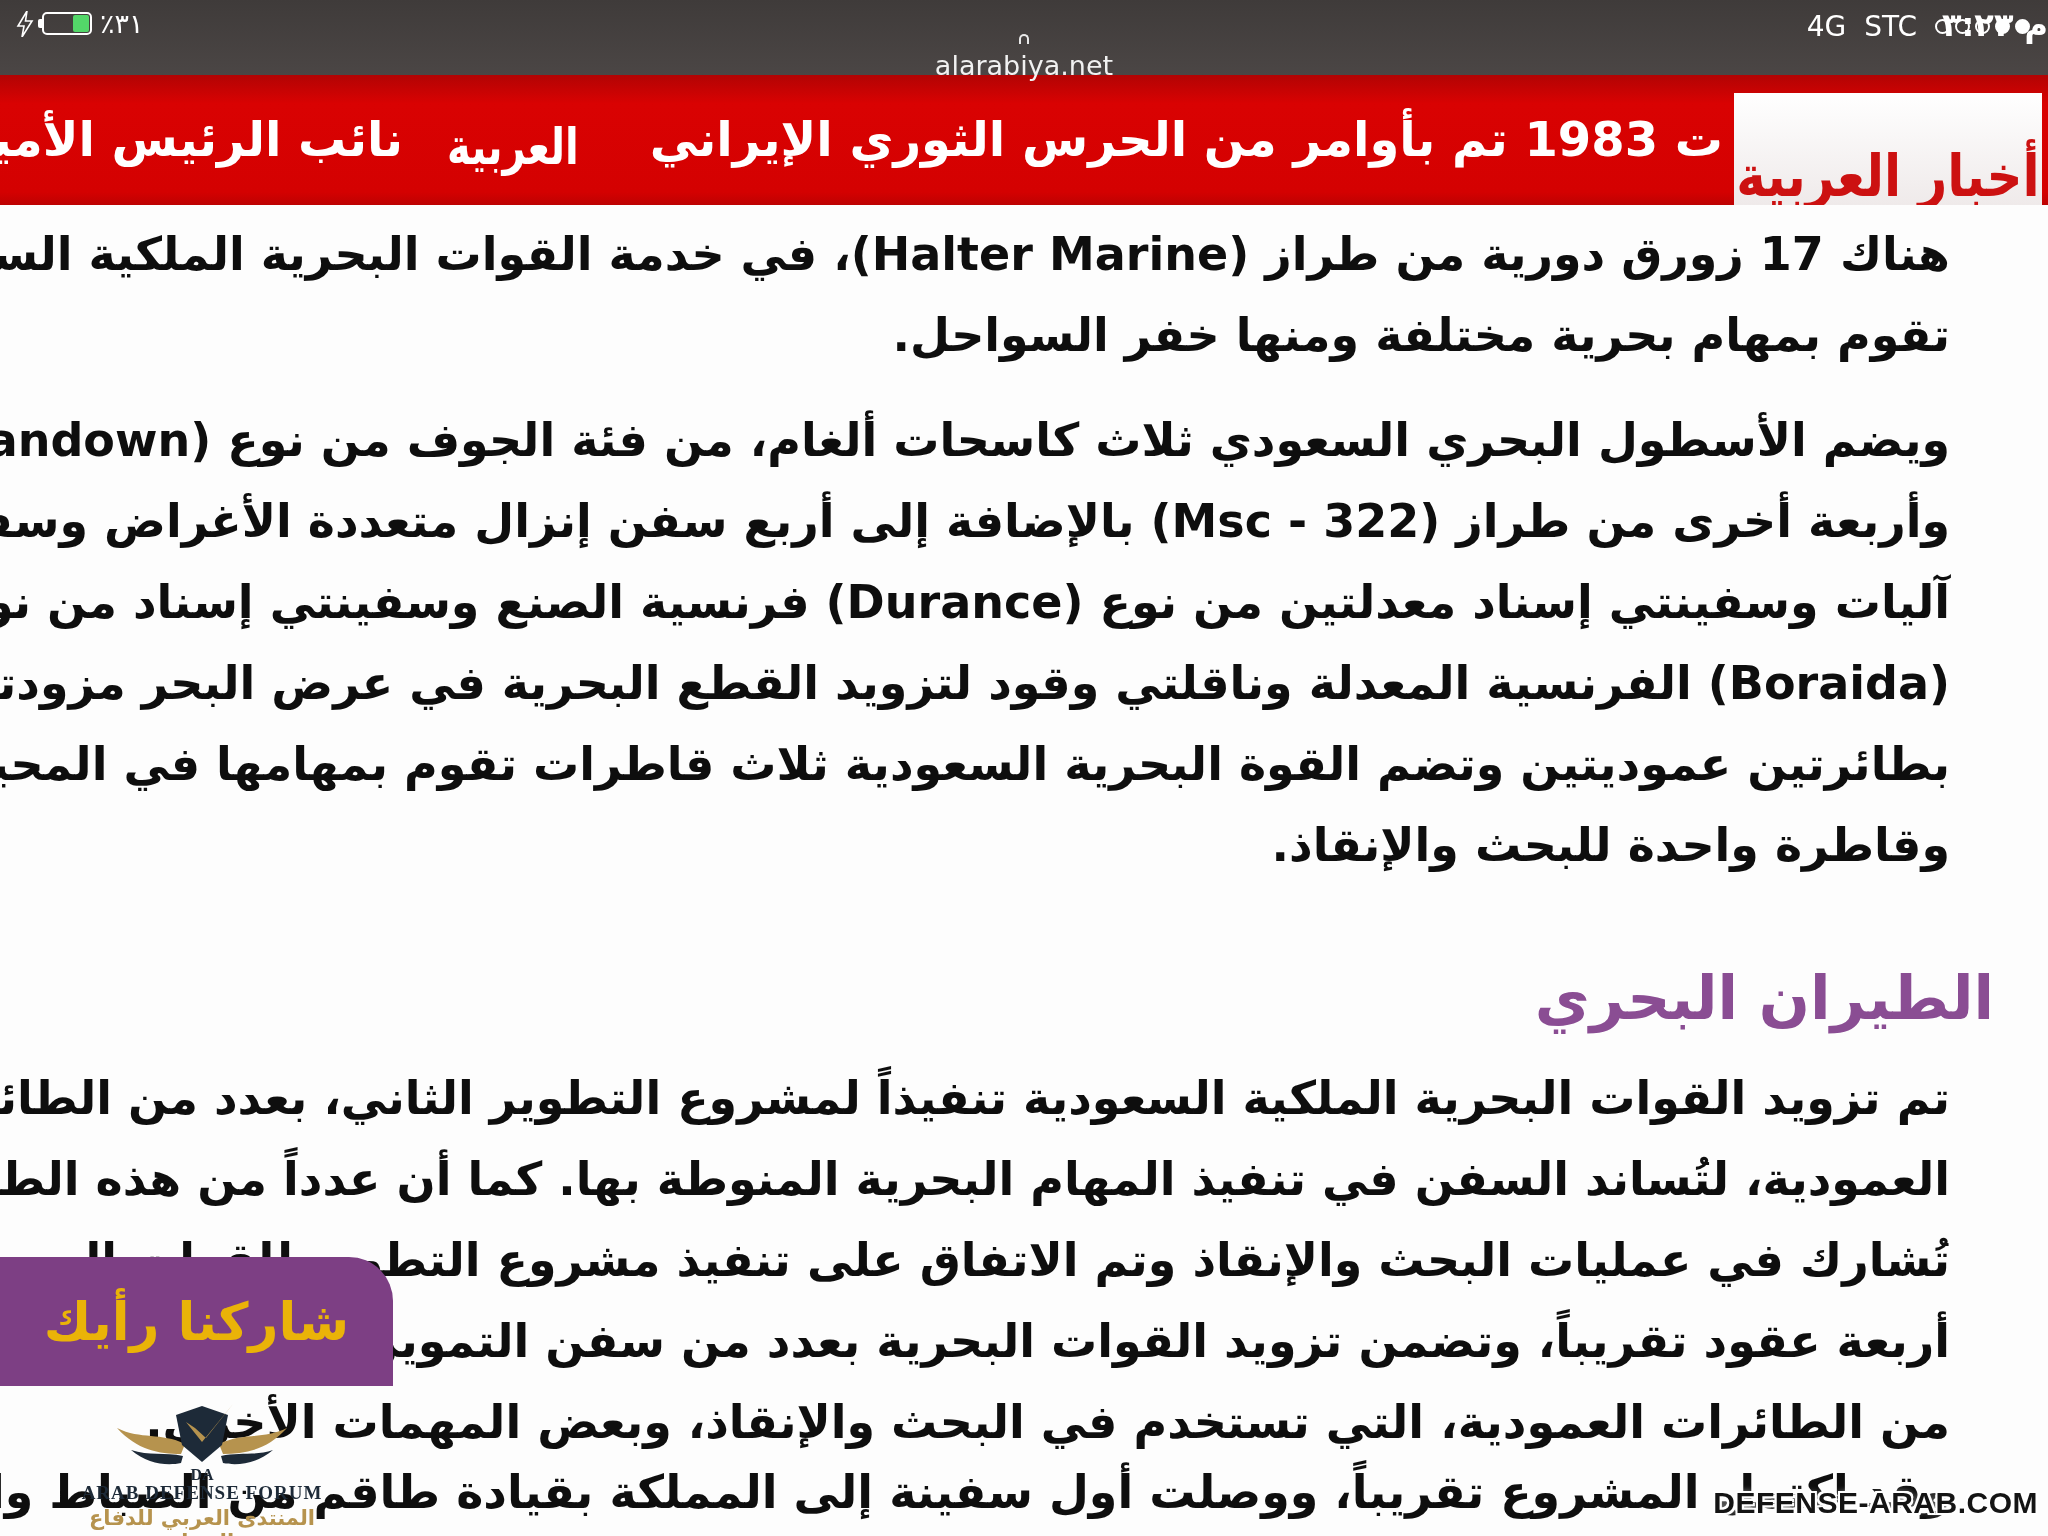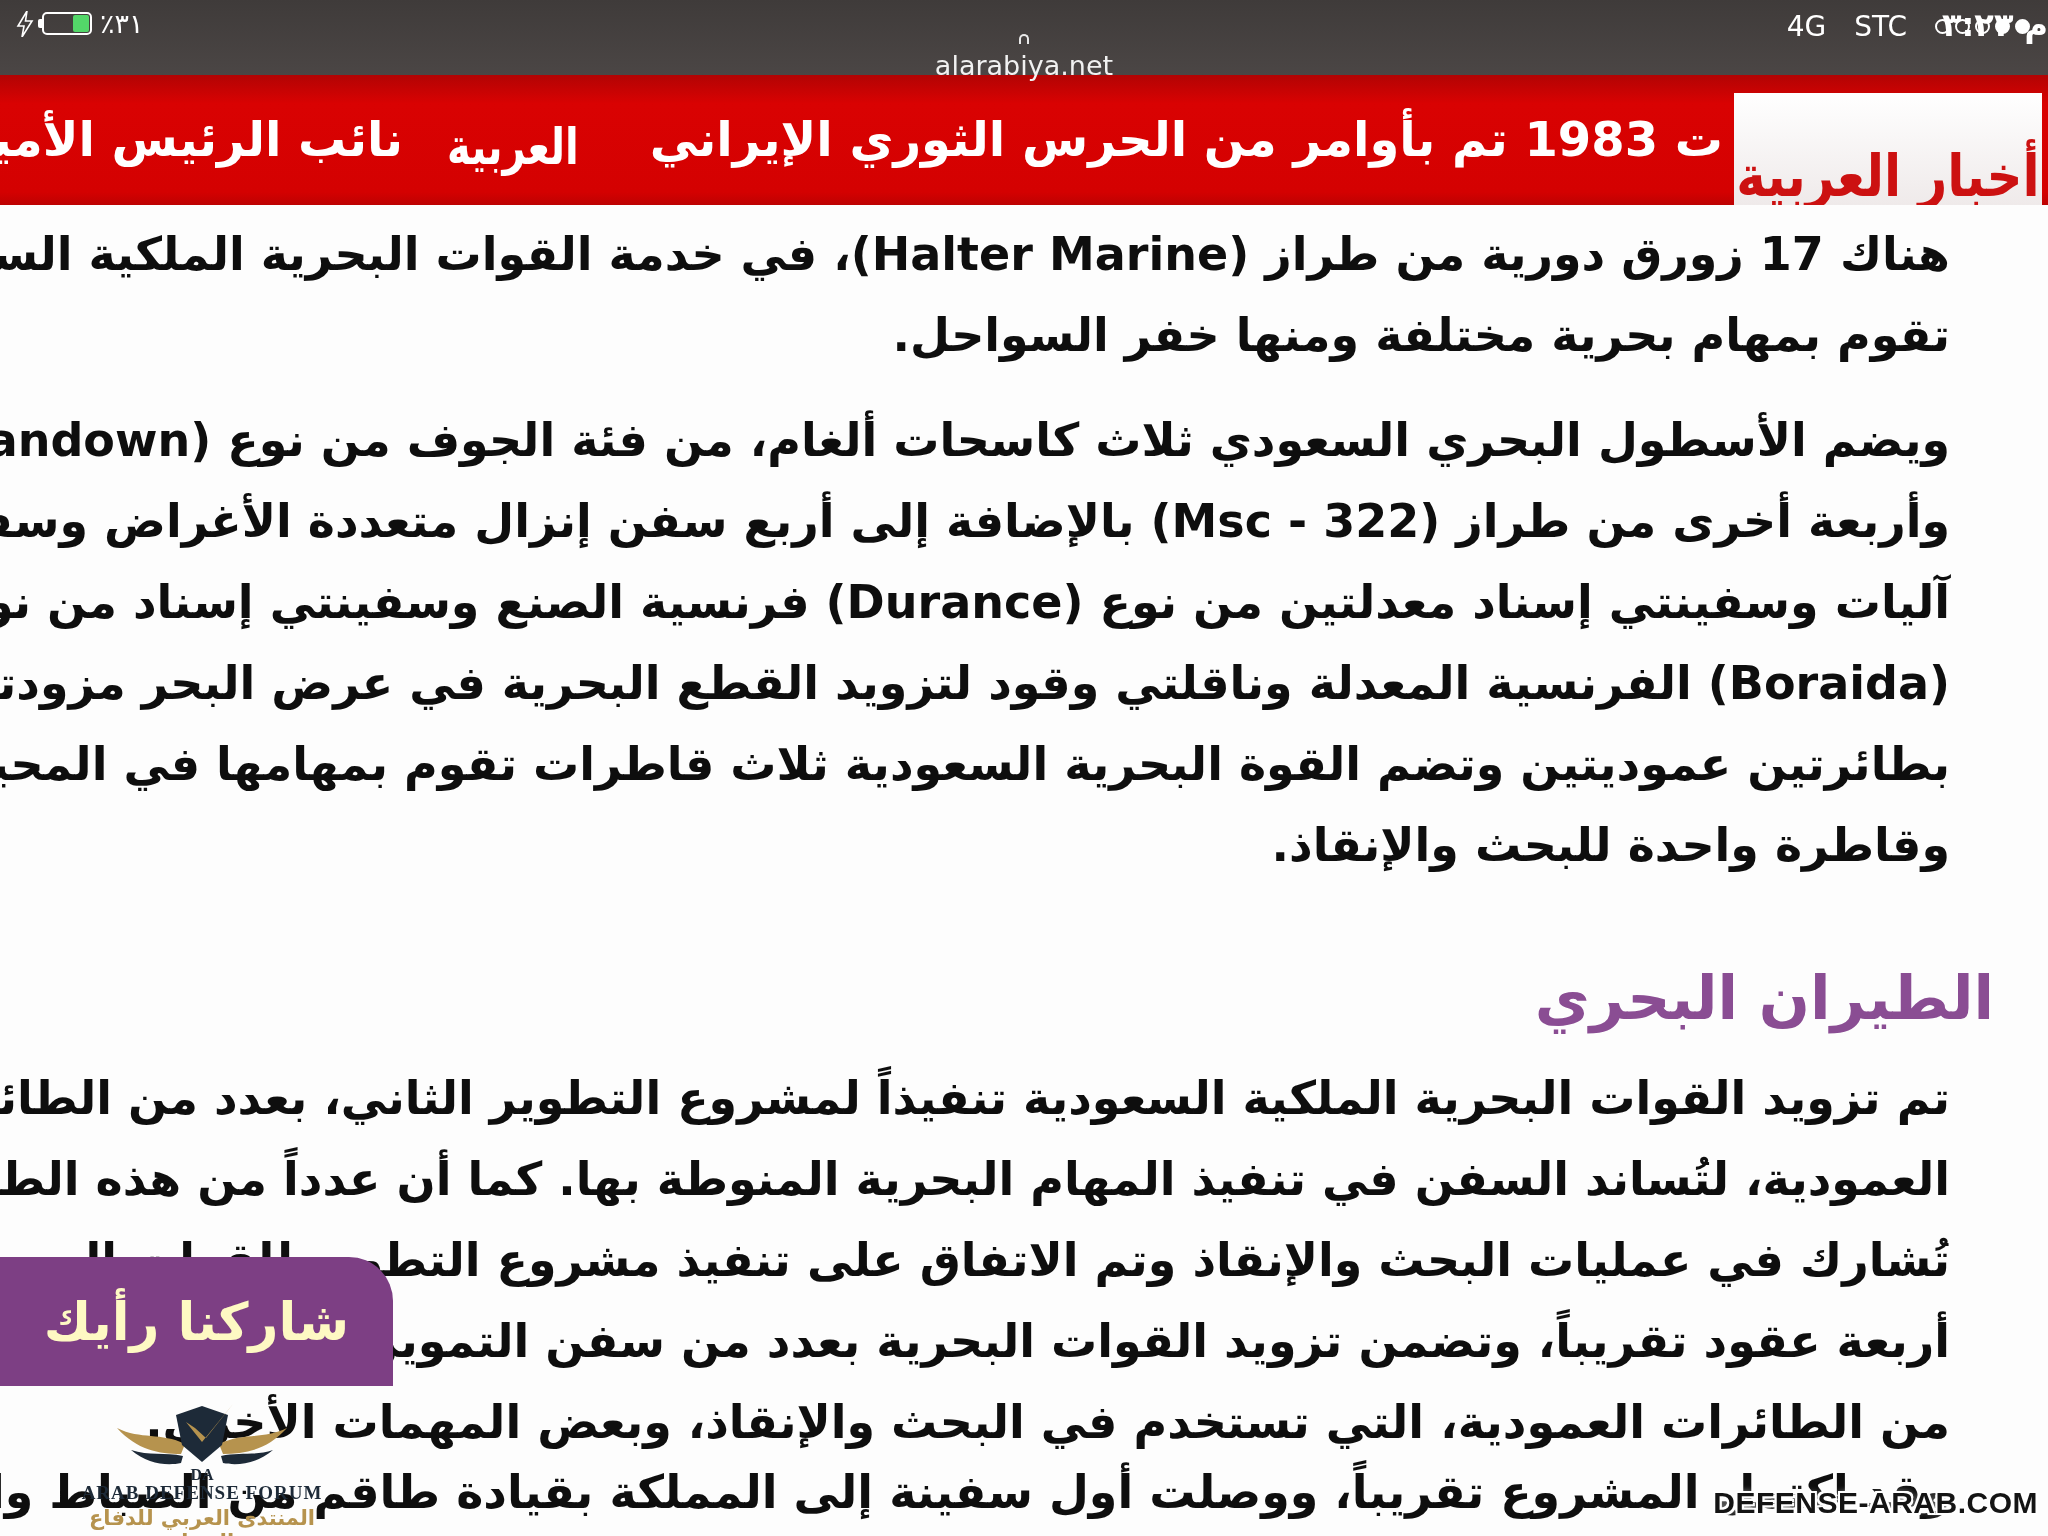--- a/index.html
+++ b/index.html
@@ -13,21 +13,21 @@
   .sb-left { position:absolute; left:16px; top:8px; display:flex; align-items:center; gap:8px; }
   .bolt-svg { display:block; }
   .battery { position:relative; width:50px; height:23px; border:2px solid #fff; border-radius:5px; }
   .battery:before { content:''; position:absolute; left:-6px; top:5px; width:4px; height:9px;
                     background:#fff; border-radius:2px 0 0 2px; }
   .battery .fill { position:absolute; right:1px; top:1px; bottom:1px; width:35%;
                    background:#53d769; border-radius:2px; }
   .sb-batt-label { font-size:27px; color:#fff; }
   .sb-time { position:absolute; top:6px; left:0; right:0; text-align:right;
              font-size:32px; font-weight:bold; direction:rtl; }
-  .sb-right { position:absolute; right:18px; top:10px; display:flex; align-items:center; gap:28px;
+  .sb-right { position:absolute; right:18px; top:10px; display:flex; align-items:center; gap:18px;
               font-size:28px; }
   .sig-dots { display:flex; align-items:center; gap:5px; }
   .sig-dot { width:15px; height:15px; border:2px solid #fff; border-radius:50%; }
   .sig-dot.filled { background:#fff; }
   .sb-url-row { position:absolute; top:40px; left:0; right:0; height:34px;
                 display:flex; align-items:center; justify-content:center; gap:9px;flex-direction:column; }
   .lock { position:relative; width:14px; height:11px; background:#e8e8e8; border-radius:2px; margin-top:7px; }
   .lock:before { content:''; position:absolute; top:-7px; left:2px; width:6px; height:8px;
                  border:2px solid #e8e8e8; border-bottom:none; border-radius:5px 5px 0 0; }
   .sb-url { font-size:27px; color:#f1f1f1; }
@@ -57,21 +57,21 @@
   #p3 { top:1058px; }
   #p4 { top:1452px; }
   #section-heading { position:absolute; right:54px; left:96px; top:952px; direction:rtl;
                      text-align:right; color:#8a4d93; font-size:60px; font-weight:bold;
                      line-height:92px; }
 
   
   #cta-box { position:absolute; left:0; top:1257px; width:393px; height:129px;
              background:#7d3f84; border-radius:0 44px 0 0; display:flex; align-items:center;
              justify-content:center; z-index:20; }
-  #cta-box span { color:#fef9c3; font-size:52px; font-weight:bold; direction:rtl; }
+  #cta-box span { color:#eab308; font-size:52px; font-weight:bold; direction:rtl; }
 
   #forum-logo { position:absolute; left:52px; top:1404px; width:300px; text-align:center; z-index:21; }
   #forum-logo .emblem { display:block; margin:0 auto; }
   #forum-logo .en { font-family:"Liberation Serif","DejaVu Serif",serif; font-size:19px;
                     font-weight:bold; color:#1d2a38; letter-spacing:1px; margin-top:-2px; }
   #forum-logo .ar { font-size:21px; color:#b6934e; direction:rtl; margin-top:2px; font-weight:bold; }
 
   #watermark { position:absolute; right:10px; top:1486px; z-index:22;
                font-family:"Liberation Sans",sans-serif; font-size:30px; font-weight:bold;
                color:#141414; letter-spacing:0.5px;

